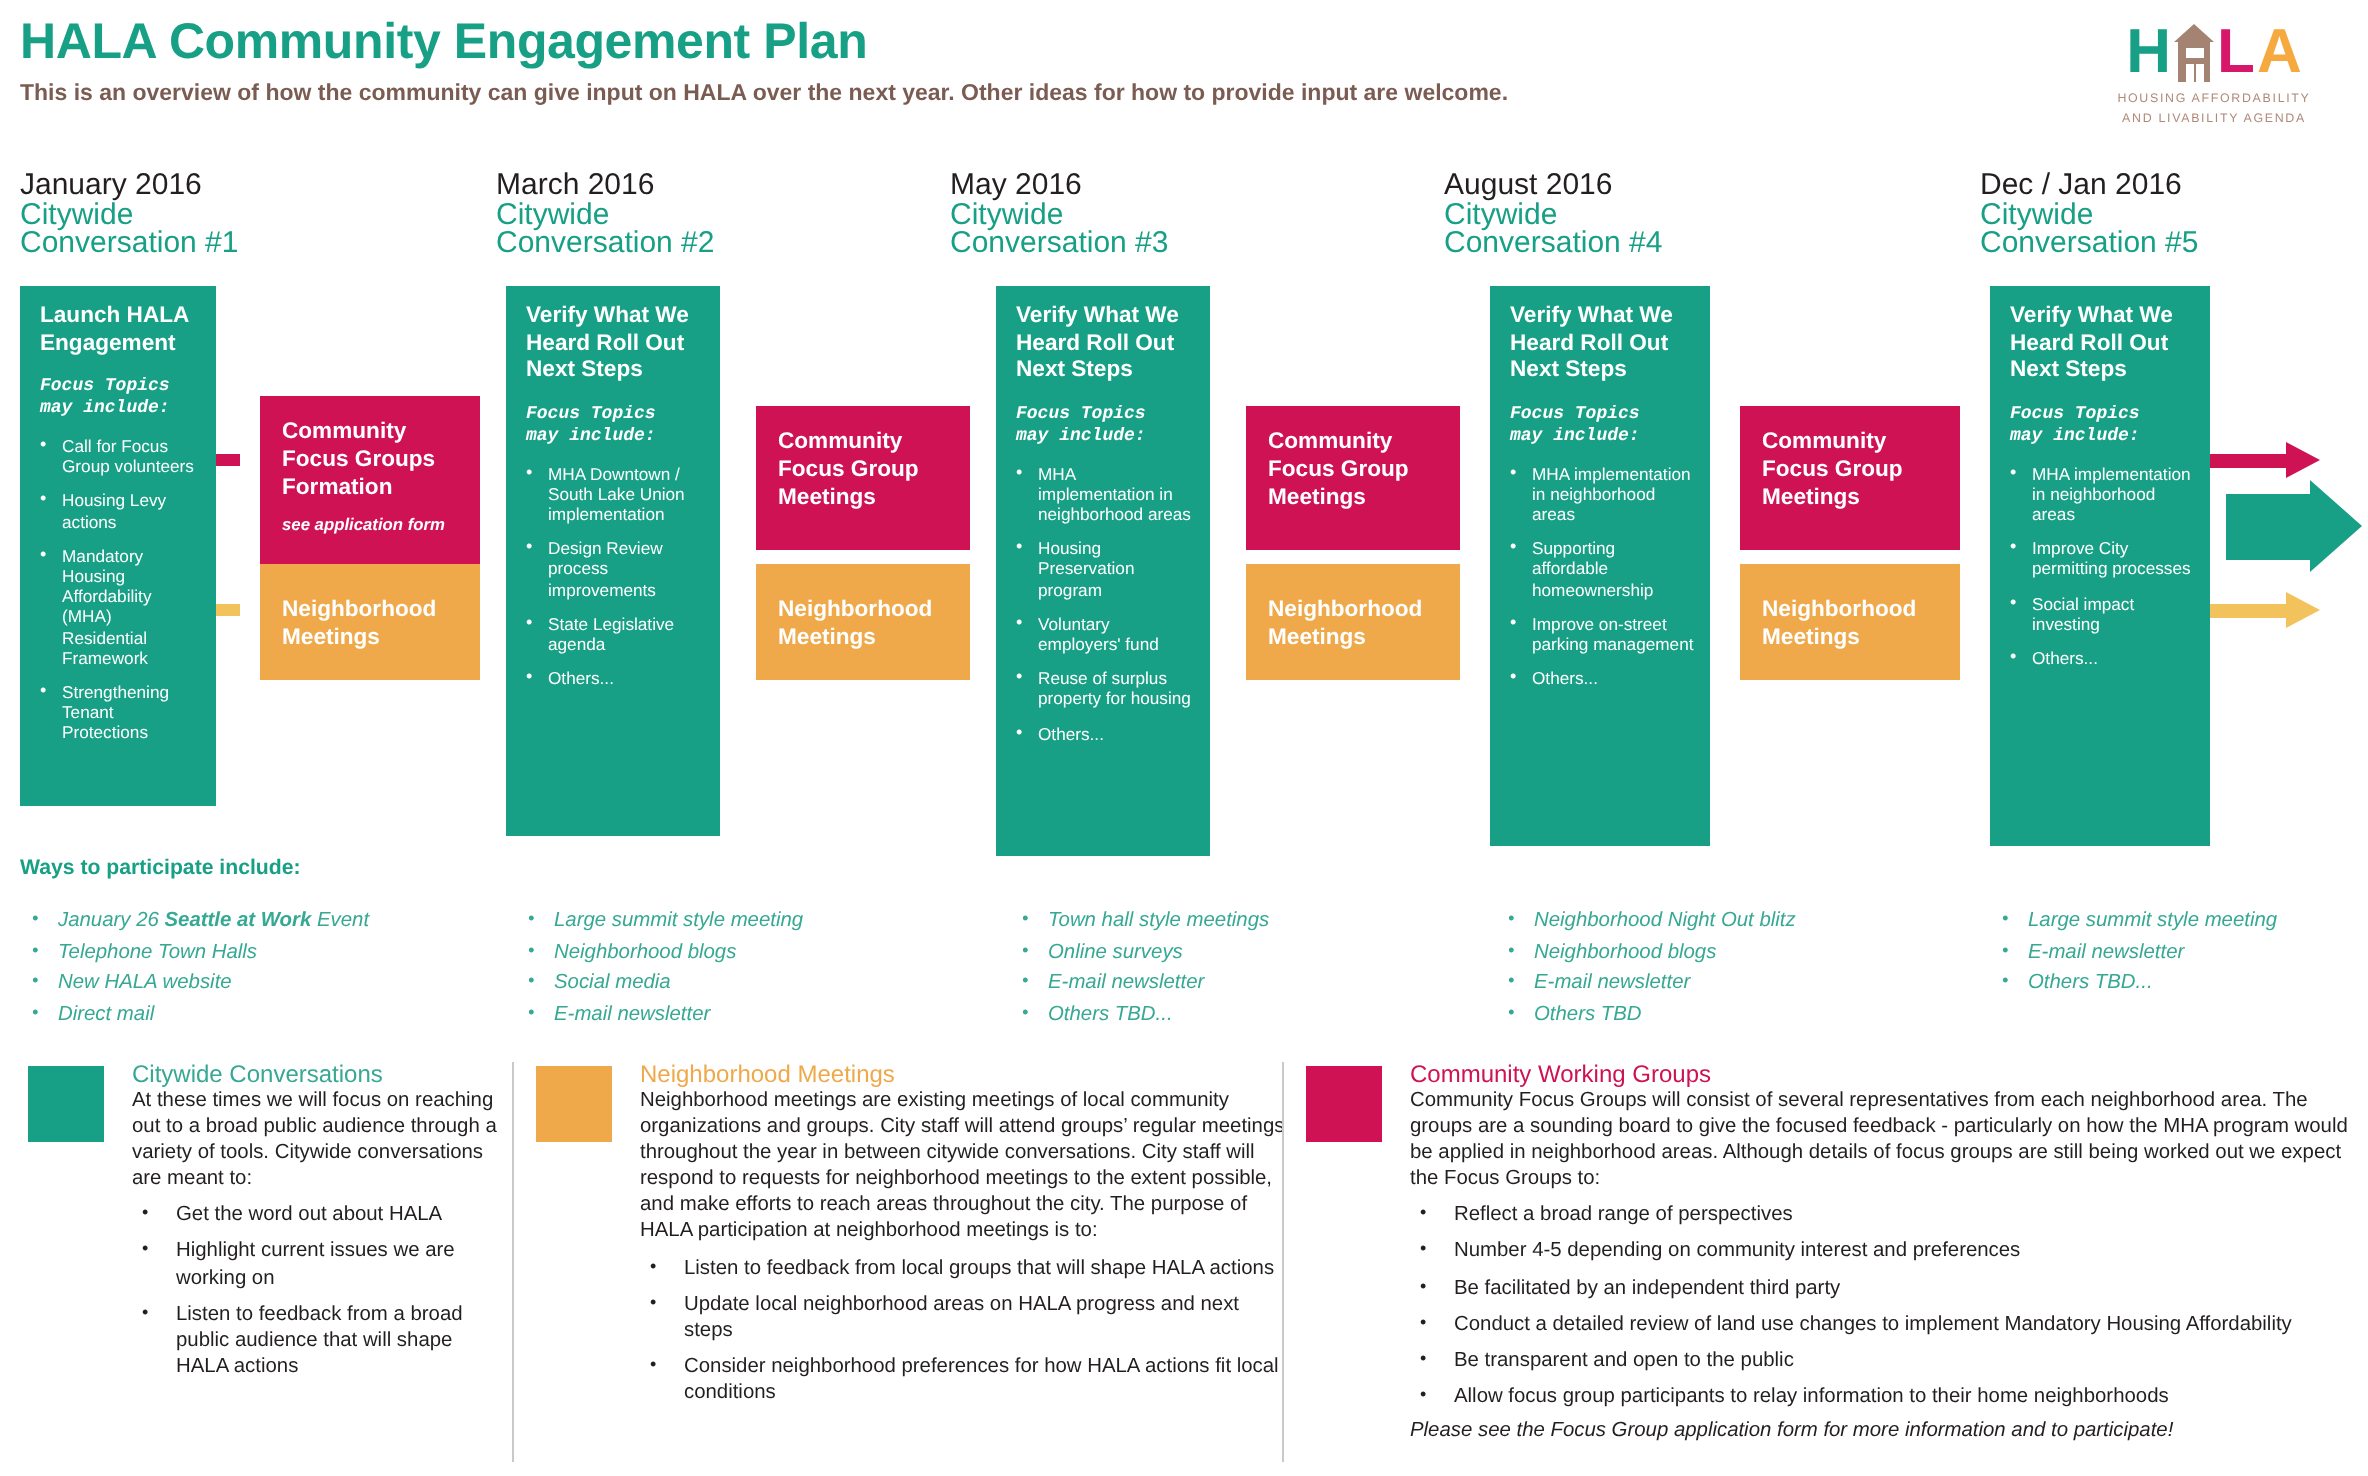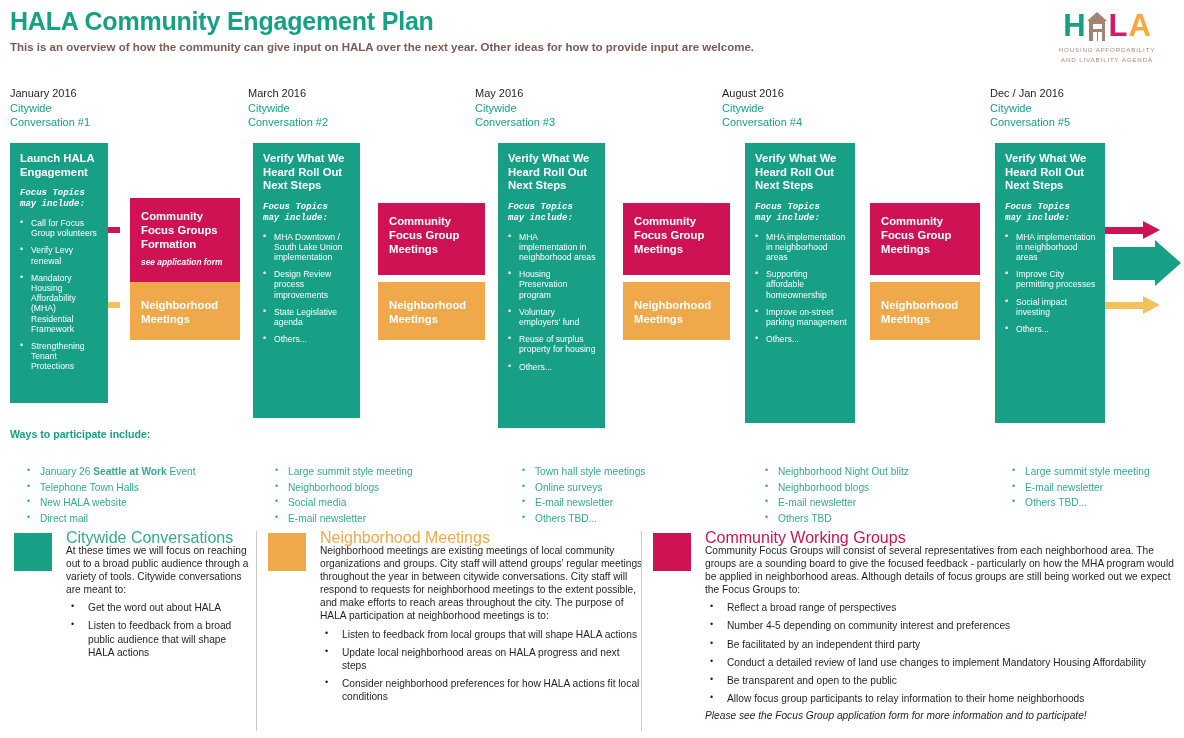--- a/index.html
+++ b/index.html
@@ -46,21 +46,21 @@
   #logo-house .body {
     position: absolute; left: 2.5px; top: 9px; width: 16px; height: 20px; background: #a58372;
   }
   #logo-house .win1 { position: absolute; left: 6px; top: 12px; width: 9px; height: 5px; background: #fff; }
   #logo-house .win2 { position: absolute; left: 6px; top: 19.5px; width: 9px; height: 9.5px; background: #fff; }
   #logo-house .win2d { position: absolute; left: 10px; top: 19.5px; width: 1.3px; height: 9.5px; background: #a58372; }
   #logo-tag { margin-top: 4px; font-size: 6.2px; letter-spacing: 0.85px; color: #b08a79; line-height: 1.55; font-weight: normal; }
 
   
   #timeline { position: absolute; left: 0; top: 86px; width: 1184px; height: 340px; }
-  .col-head { position: absolute; font-size: 11px; line-height: 14.5px; }
+  .col-head { position: absolute; font-size: 15px; line-height: 14.5px; }
   .col-head .month { color: #231f20; }
   .col-head .cw { color: #17a085; }
 
   .teal-col {
     position: absolute; background: #17a085; color: #fff; padding: 9px 8px 8px 10px;
   }
   .teal-col h3 { margin: 0; font-size: 11.3px; font-weight: bold; line-height: 13.5px; }
   .ft { margin-top: 9px; font-size: 9px; font-style: italic; line-height: 11px; font-weight: bold; font-family: Liberation Mono, monospace; }
   .teal-col ul { margin: 8px 0 0 0; padding: 0; list-style: none; }
   .teal-col ul li {
@@ -87,34 +87,34 @@
   .conn.orange { background: #f2c25c; }
 
   
   .arrow-stem { position: absolute; height: 6px; }
   .arrow-head { position: absolute; width: 0; height: 0; }
 
   
   #ways { position: absolute; left: 0; top: 428px; width: 1184px; }
   #ways-title { position: absolute; left: 10px; top: 0; font-size: 10.6px; font-weight: bold; color: #17a085; }
   .ways-list { position: absolute; top: 21px; }
-  .ways-list ul { margin: 15px; padding: 0; list-style: none; }
+  .ways-list ul { margin: 4px; padding: 0; list-style: none; font-style: italic; }
   .ways-list li {
     position: relative; padding-left: 15px; font-size: 10.2px; line-height: 15.5px; color: #36a893;
     white-space: nowrap;
   }
   .ways-list li::before { content: "\2022"; position: absolute; left: 2px; top: -1px; font-size: 9px; }
   .ways-list li b { font-weight: bold; }
 
   
   #legend { position: absolute; left: 0; top: 531px; width: 1184px; }
   .leg { position: absolute; }
   .leg-sw { position: absolute; left: 0; top: 2px; width: 38px; height: 38px; }
   .leg-body { margin-left: 52px; }
-  .leg-h { font-size: 16px; line-height: 13px; }
+  .leg-h { font-size: 12px; line-height: 13px; }
   .leg-p { font-size: 10.2px; line-height: 13.1px; color: #231f20; margin: 0; }
   .leg-body ul { margin: 5px 0 0 0; padding: 0; list-style: none; }
   .leg-body ul li {
     position: relative; padding-left: 22px; font-size: 10.2px; line-height: 13.1px; margin-bottom: 5px;
   }
   .leg-body ul li::before { content: "\2022"; position: absolute; left: 5px; top: -1px; font-size: 9px; }
   .leg-foot { font-size: 10.2px; font-style: italic; margin-top: 2px; }
   .tealtxt { color: #36a893; }
   .oranget { color: #efa94a; }
   .pinkt { color: #ce1254; }
@@ -190,21 +190,21 @@
     <div class="conn orange" style="left: 855px; top: 216px;"></div>
     <div class="conn orange" style="left: 970px; top: 216px;"></div>
     <div class="teal-col" style="left: 10px; top: 57px; width: 98px; height: 260px; background: rgb(23, 160, 133);">
       <h3>Launch HALA Engagement</h3>
       <div class="ft">
         <div>Focus Topics</div>
         <div>may include:</div>
       </div>
       <ul>
         <li>Call for Focus Group volunteers</li>
-        <li>Verify Levy renewal</li>
+        <li>Housing Levy actions</li>
         <li>Mandatory Housing Affordability (MHA) Residential Framework</li>
         <li>Strengthening Tenant Protections</li>
       </ul>
     </div>
     <div class="teal-col" style="left: 253px; top: 57px; width: 107px; height: 275px; background: rgb(23, 160, 133);">
       <h3>Verify What We Heard Roll Out Next Steps</h3>
       <div class="ft">
         <div>Focus Topics</div>
         <div>may include:</div>
       </div>
@@ -332,20 +332,21 @@
   </div>
 
 <div id="legend">
     <div class="leg" style="left: 14px; top: 0px; width: 240px;">
       <div class="leg-sw" style="background: rgb(23, 160, 133);"></div>
       <div class="leg-body">
         <div class="leg-h tealtxt">Citywide Conversations</div>
         <p class="leg-p">At these times we will focus on reaching out to a broad public audience through a variety of tools. Citywide conversations are meant to:</p>
         <ul>
           <li>Get the word out about HALA</li>
+          <li>Highlight current issues we are working on</li>
           <li>Listen to feedback from a broad public audience that will shape HALA actions</li>
         </ul>
       </div>
     </div>
     <div class="leg" style="left: 268px; top: 0px; width: 375px;">
       <div class="leg-sw" style="background: rgb(239, 169, 74);"></div>
       <div class="leg-body">
         <div class="leg-h oranget">Neighborhood Meetings</div>
         <p class="leg-p">Neighborhood meetings are existing meetings of local community organizations and groups. City staff will attend groups’ regular meetings throughout the year in between citywide conversations. City staff will respond to requests for neighborhood meetings to the extent possible, and make efforts to reach areas throughout the city. The purpose of HALA participation at neighborhood meetings is to:</p>
         <ul>

